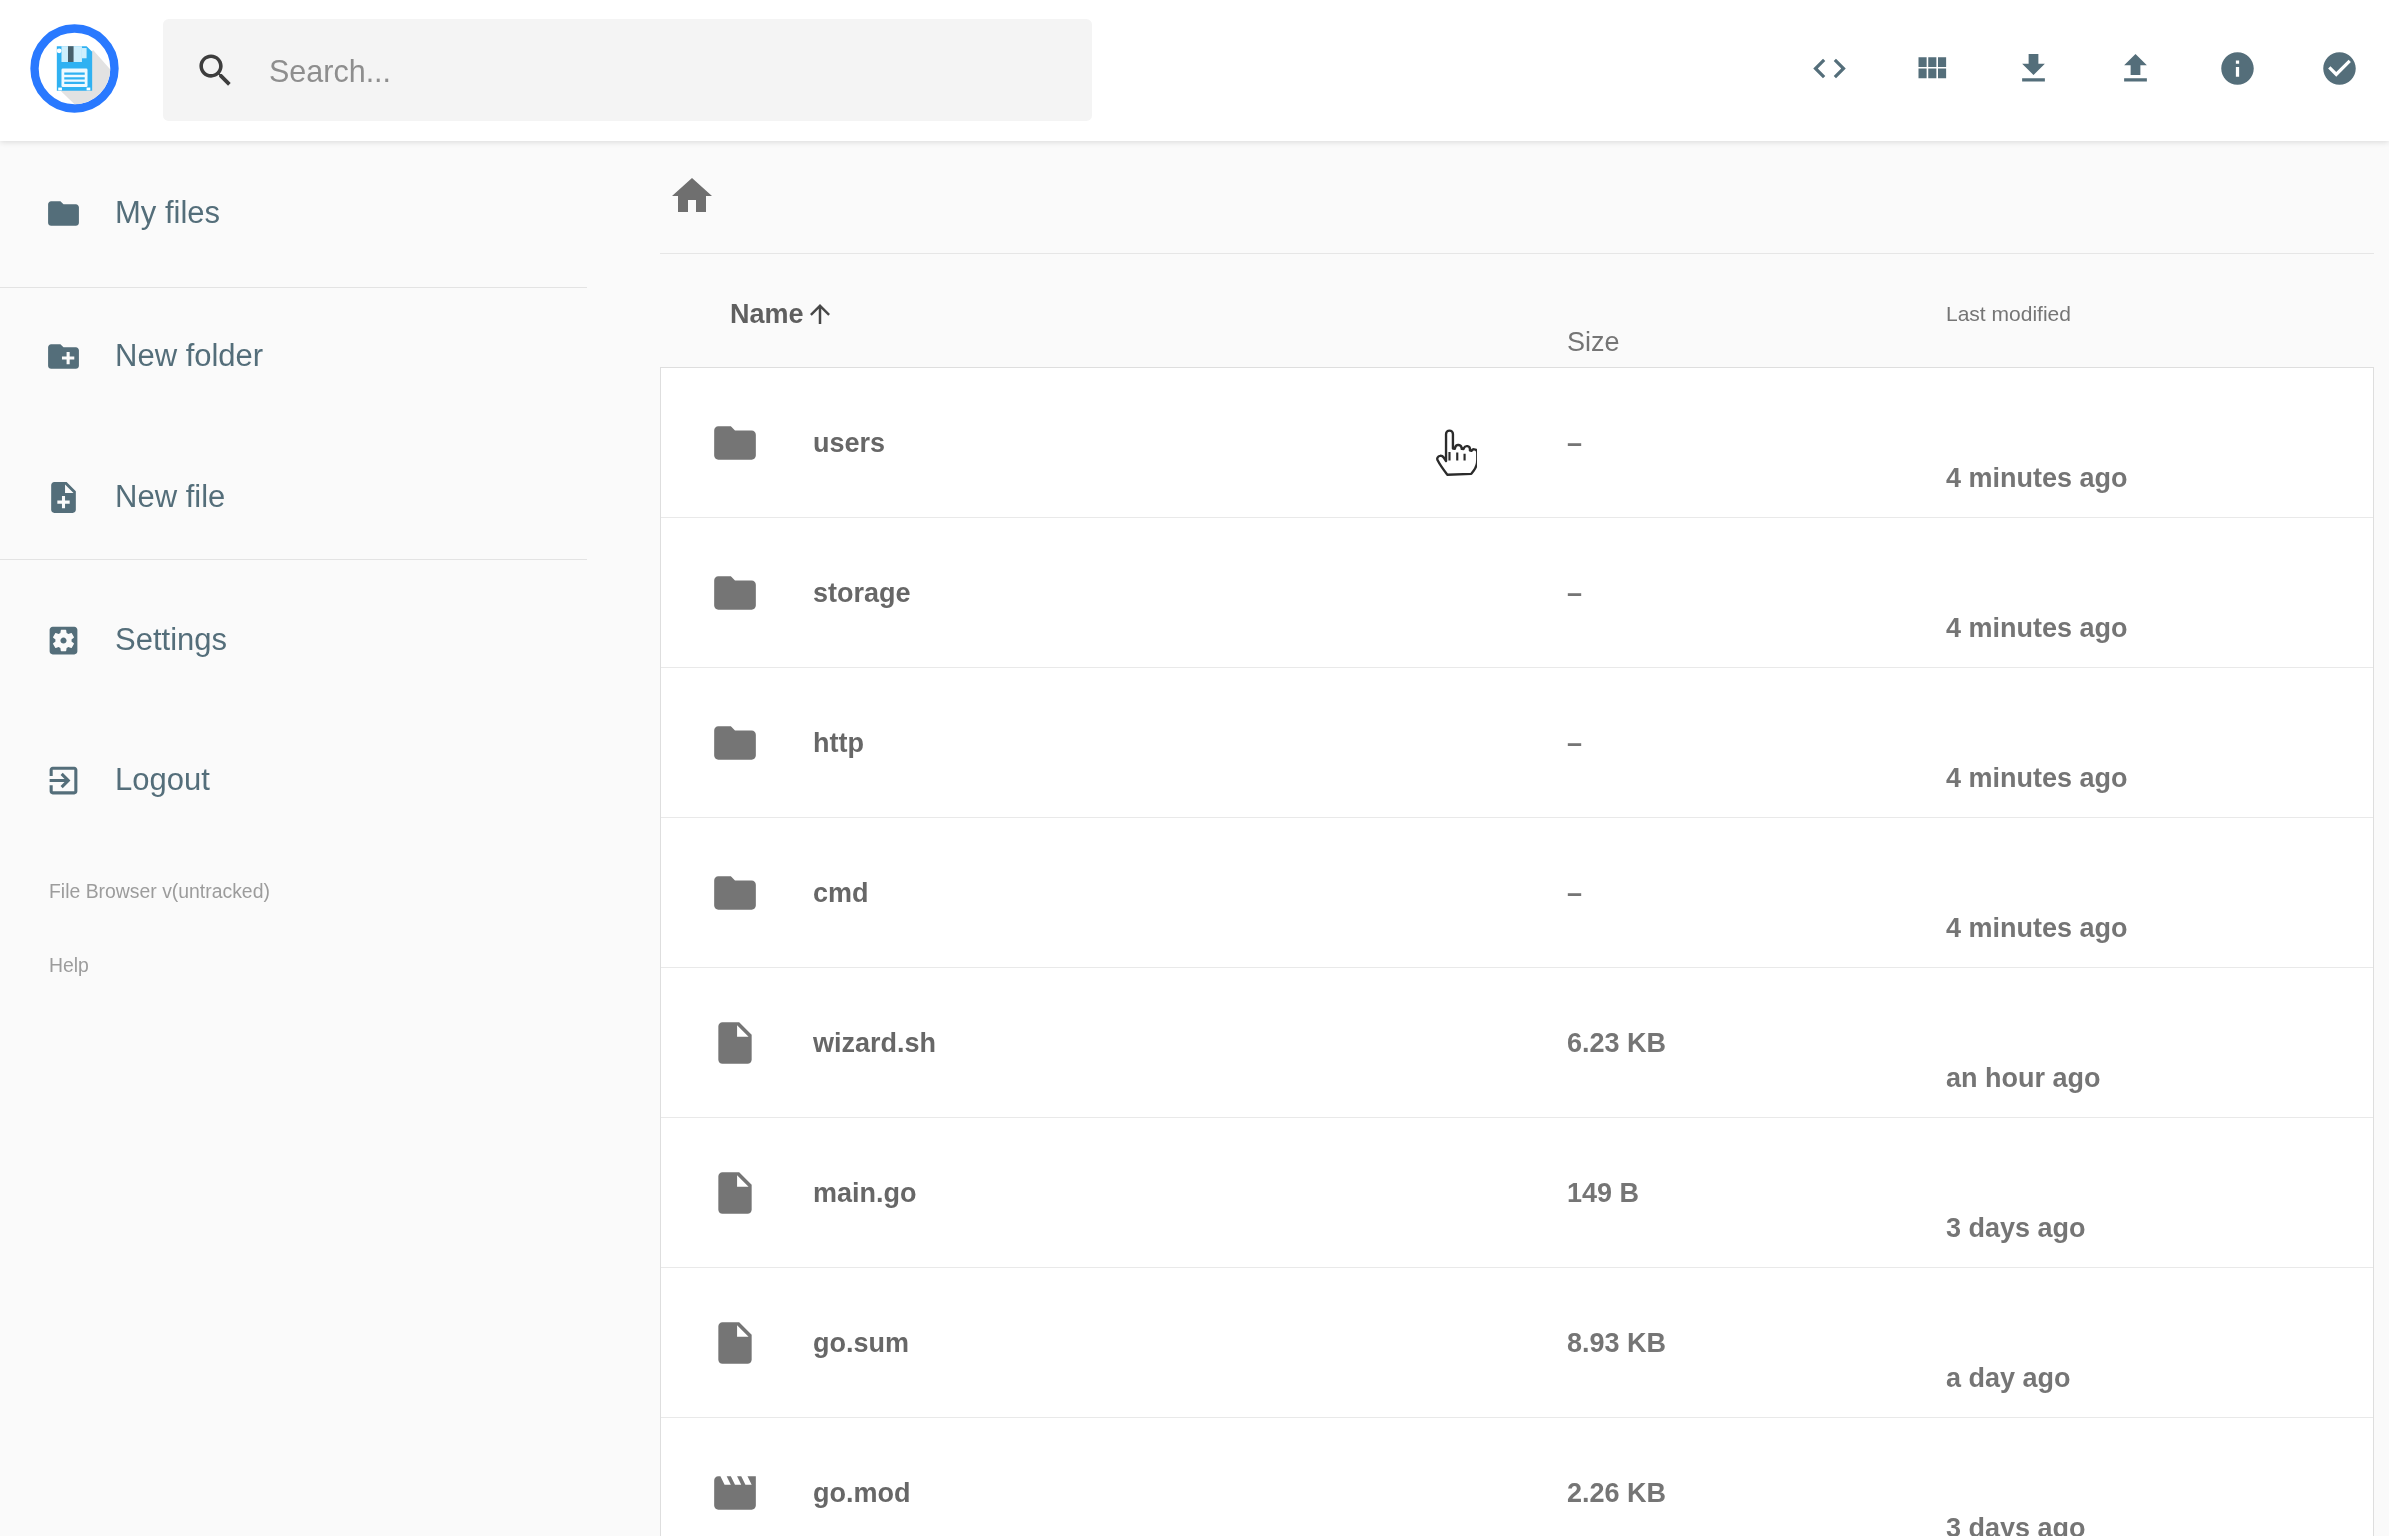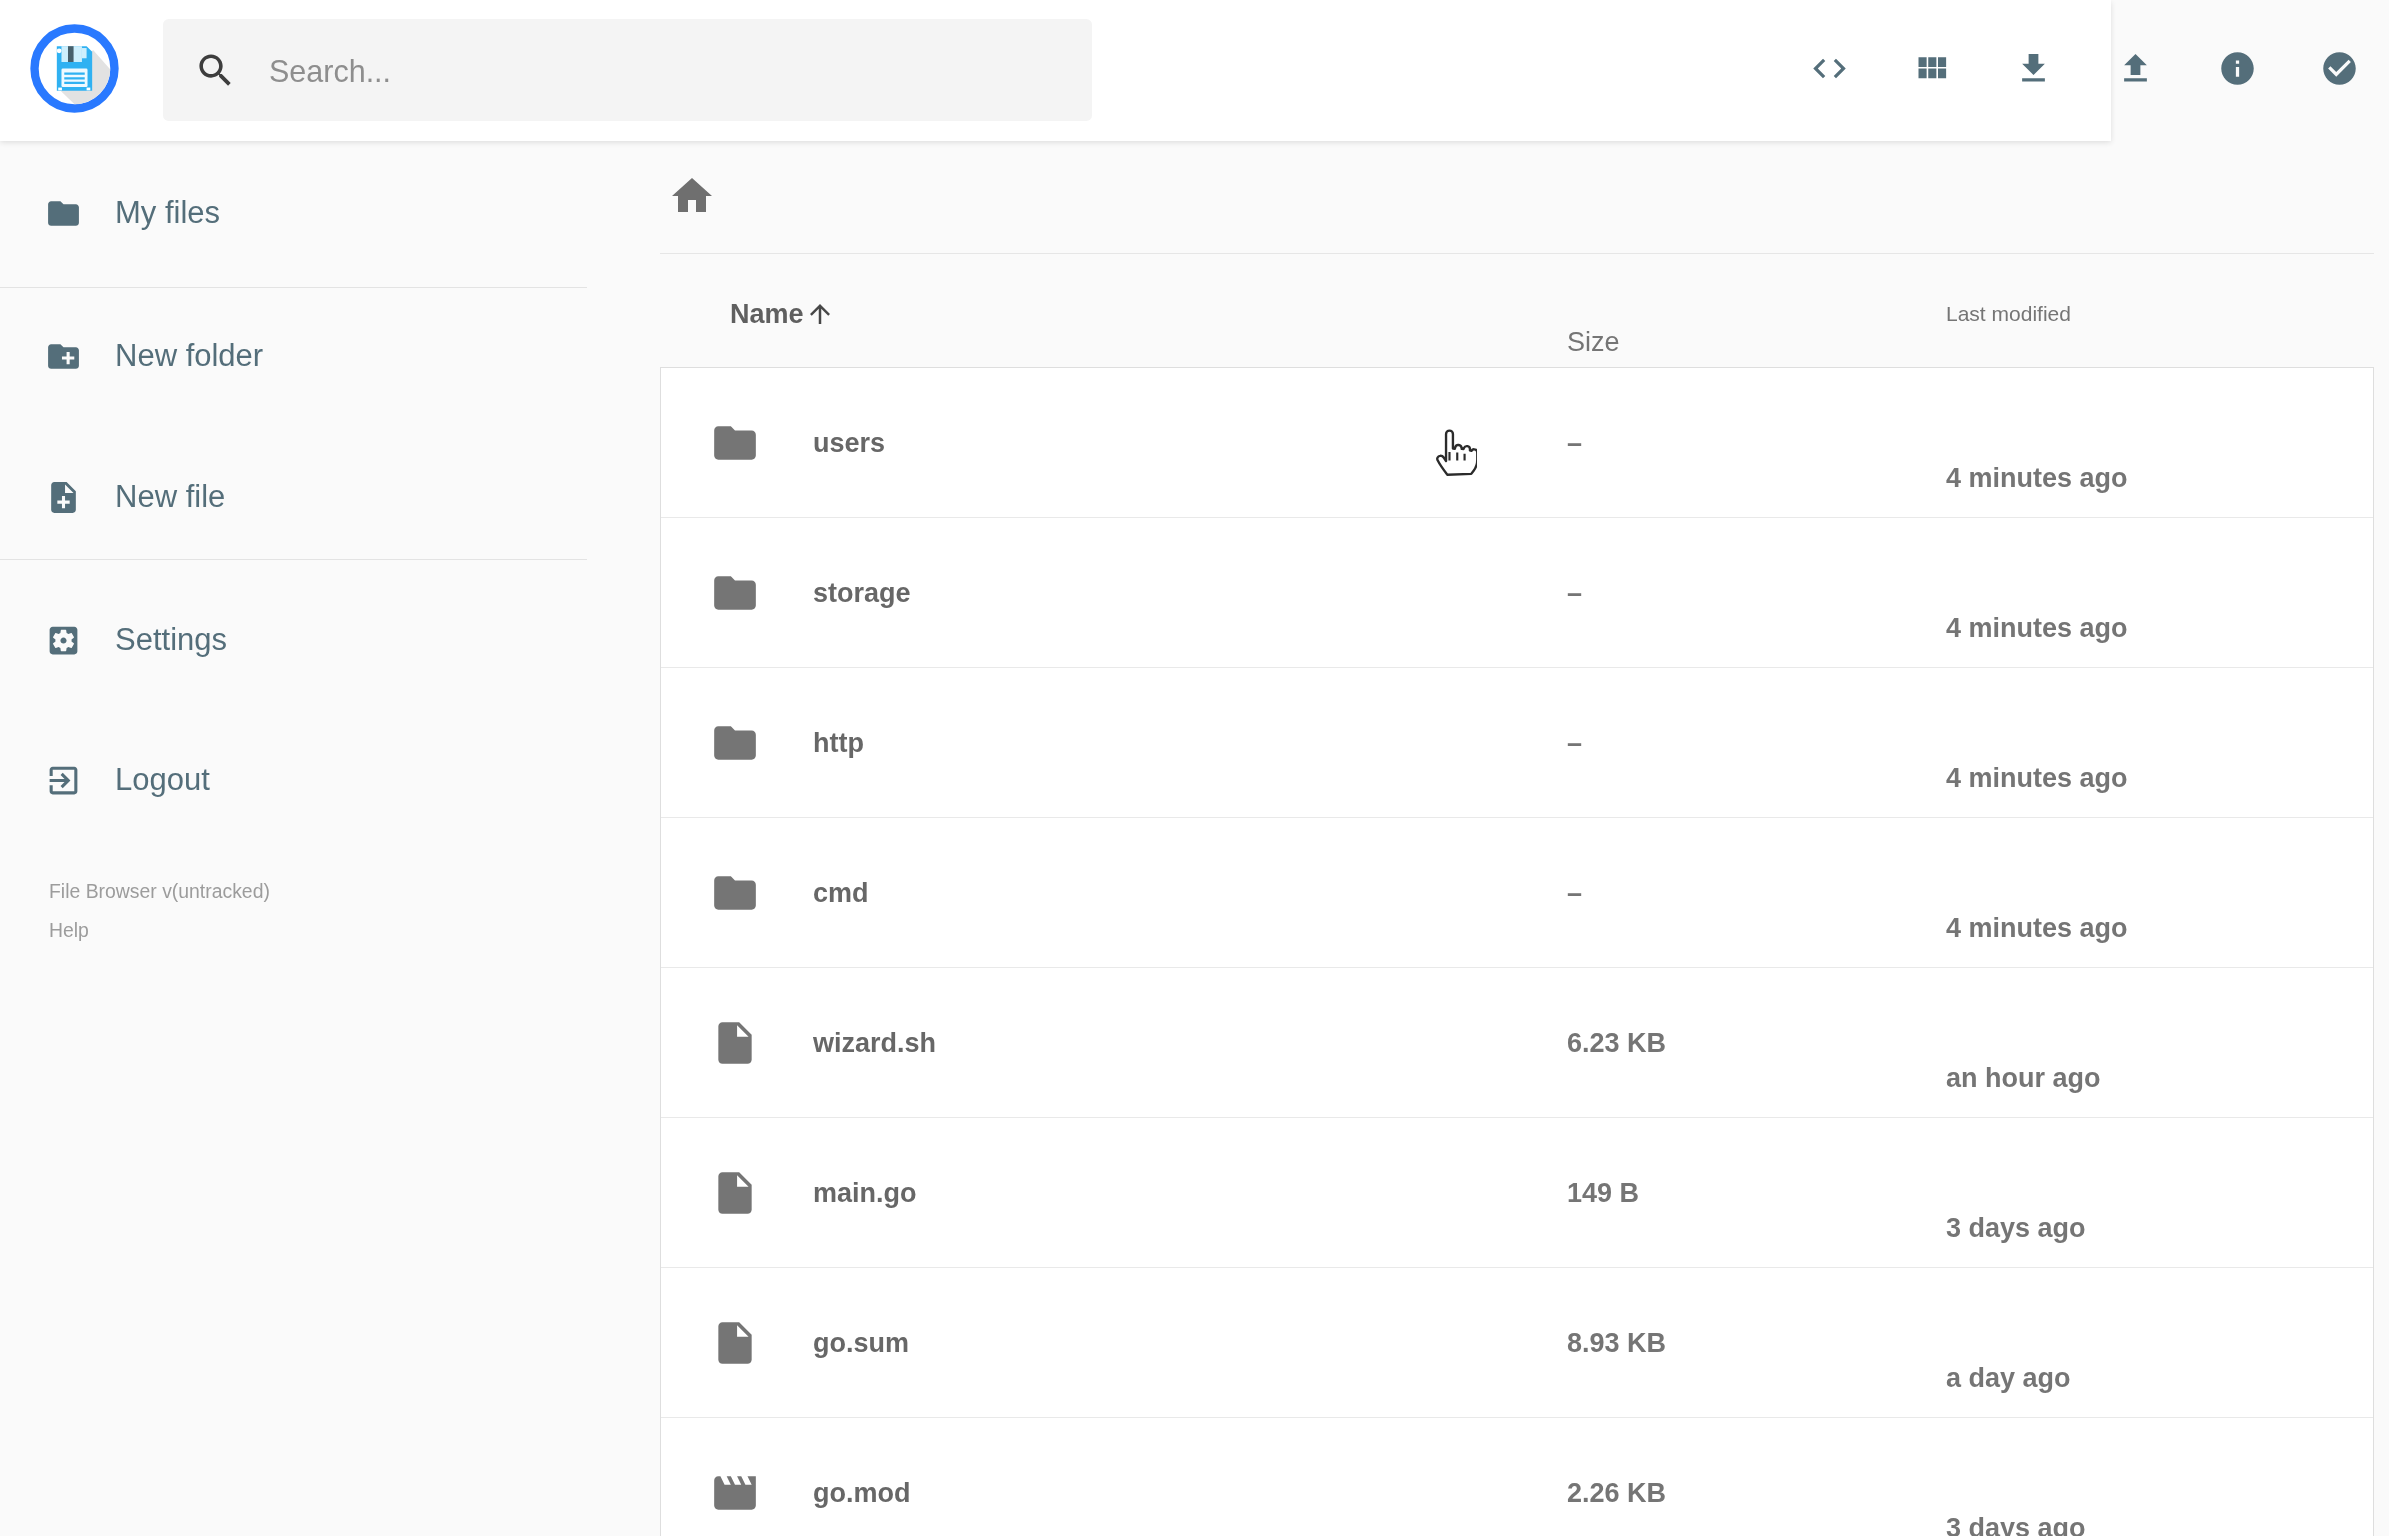--- a/index.html
+++ b/index.html
@@ -3,21 +3,21 @@
 <meta charset="utf-8">
 <style>
   html,body{margin:0;padding:0;background:#e9e9e9;}
   .page{
     position:relative;width:2389px;height:1536px;overflow:hidden;
     background:#fafafa;font-family:"Liberation Sans",sans-serif;
     -webkit-font-smoothing:antialiased;
   }
   
   .topbar{
-    position:absolute;left:0;top:0;width:2111px;height:141px;background:#ffffff;
+    position:absolute;left:0;top:0;width:2389px;height:141px;background:#ffffff;
     box-shadow:0 1.9px 5.6px rgba(0,0,0,.12);z-index:5;
   }
   .logo-btn{position:absolute;left:28px;top:22px;width:93px;height:93px;border:none;background:transparent;padding:0;cursor:pointer;}
   .search-box{
     position:absolute;left:163px;top:19.4px;width:929px;height:102px;
     background:#f4f4f4;border-radius:5.6px;
   }
   .search-box .mag{position:absolute;left:31px;top:30px;width:43px;height:43px;color:#3d3d3d;}
   .search-input{
     position:absolute;left:104px;top:0;width:796px;height:102px;border:none;background:transparent;
@@ -183,21 +183,21 @@
     <button class="side-item" style="top:754px;">
       <span class="s-icon">
         <svg viewBox="0 0 24 24" fill="currentColor">
             <path d="M10.09 15.59 11.5 17l5-5-5-5-1.41 1.41L12.67 11H3v2h9.67l-2.58 2.59zM19 3H5c-1.11 0-2 .9-2 2v4h2V5h14v14H5v-4H3v4c0 1.1.89 2 2 2h14c1.1 0 2-.9 2-2V5c0-1.1-.9-2-2-2z"></path>
           </svg>
       </span>
       <span class="s-label">Logout</span>
     </button>
 
     <div class="side-footer" style="top:880px;">File Browser v(untracked)</div>
-    <div class="side-footer help-link" style="top:919px;text-align:center;">Help</div>
+    <div class="side-footer help-link" style="top:954px;text-align:center;">Help</div>
   </nav>
 
   <main>
 
     <button class="home-btn">
       <svg viewBox="0 0 24 24" fill="currentColor">
           <path d="M10 20v-6h4v6h5v-8h3L12 3 2 12h3v8z"></path>
         </svg>
     </button>
 

